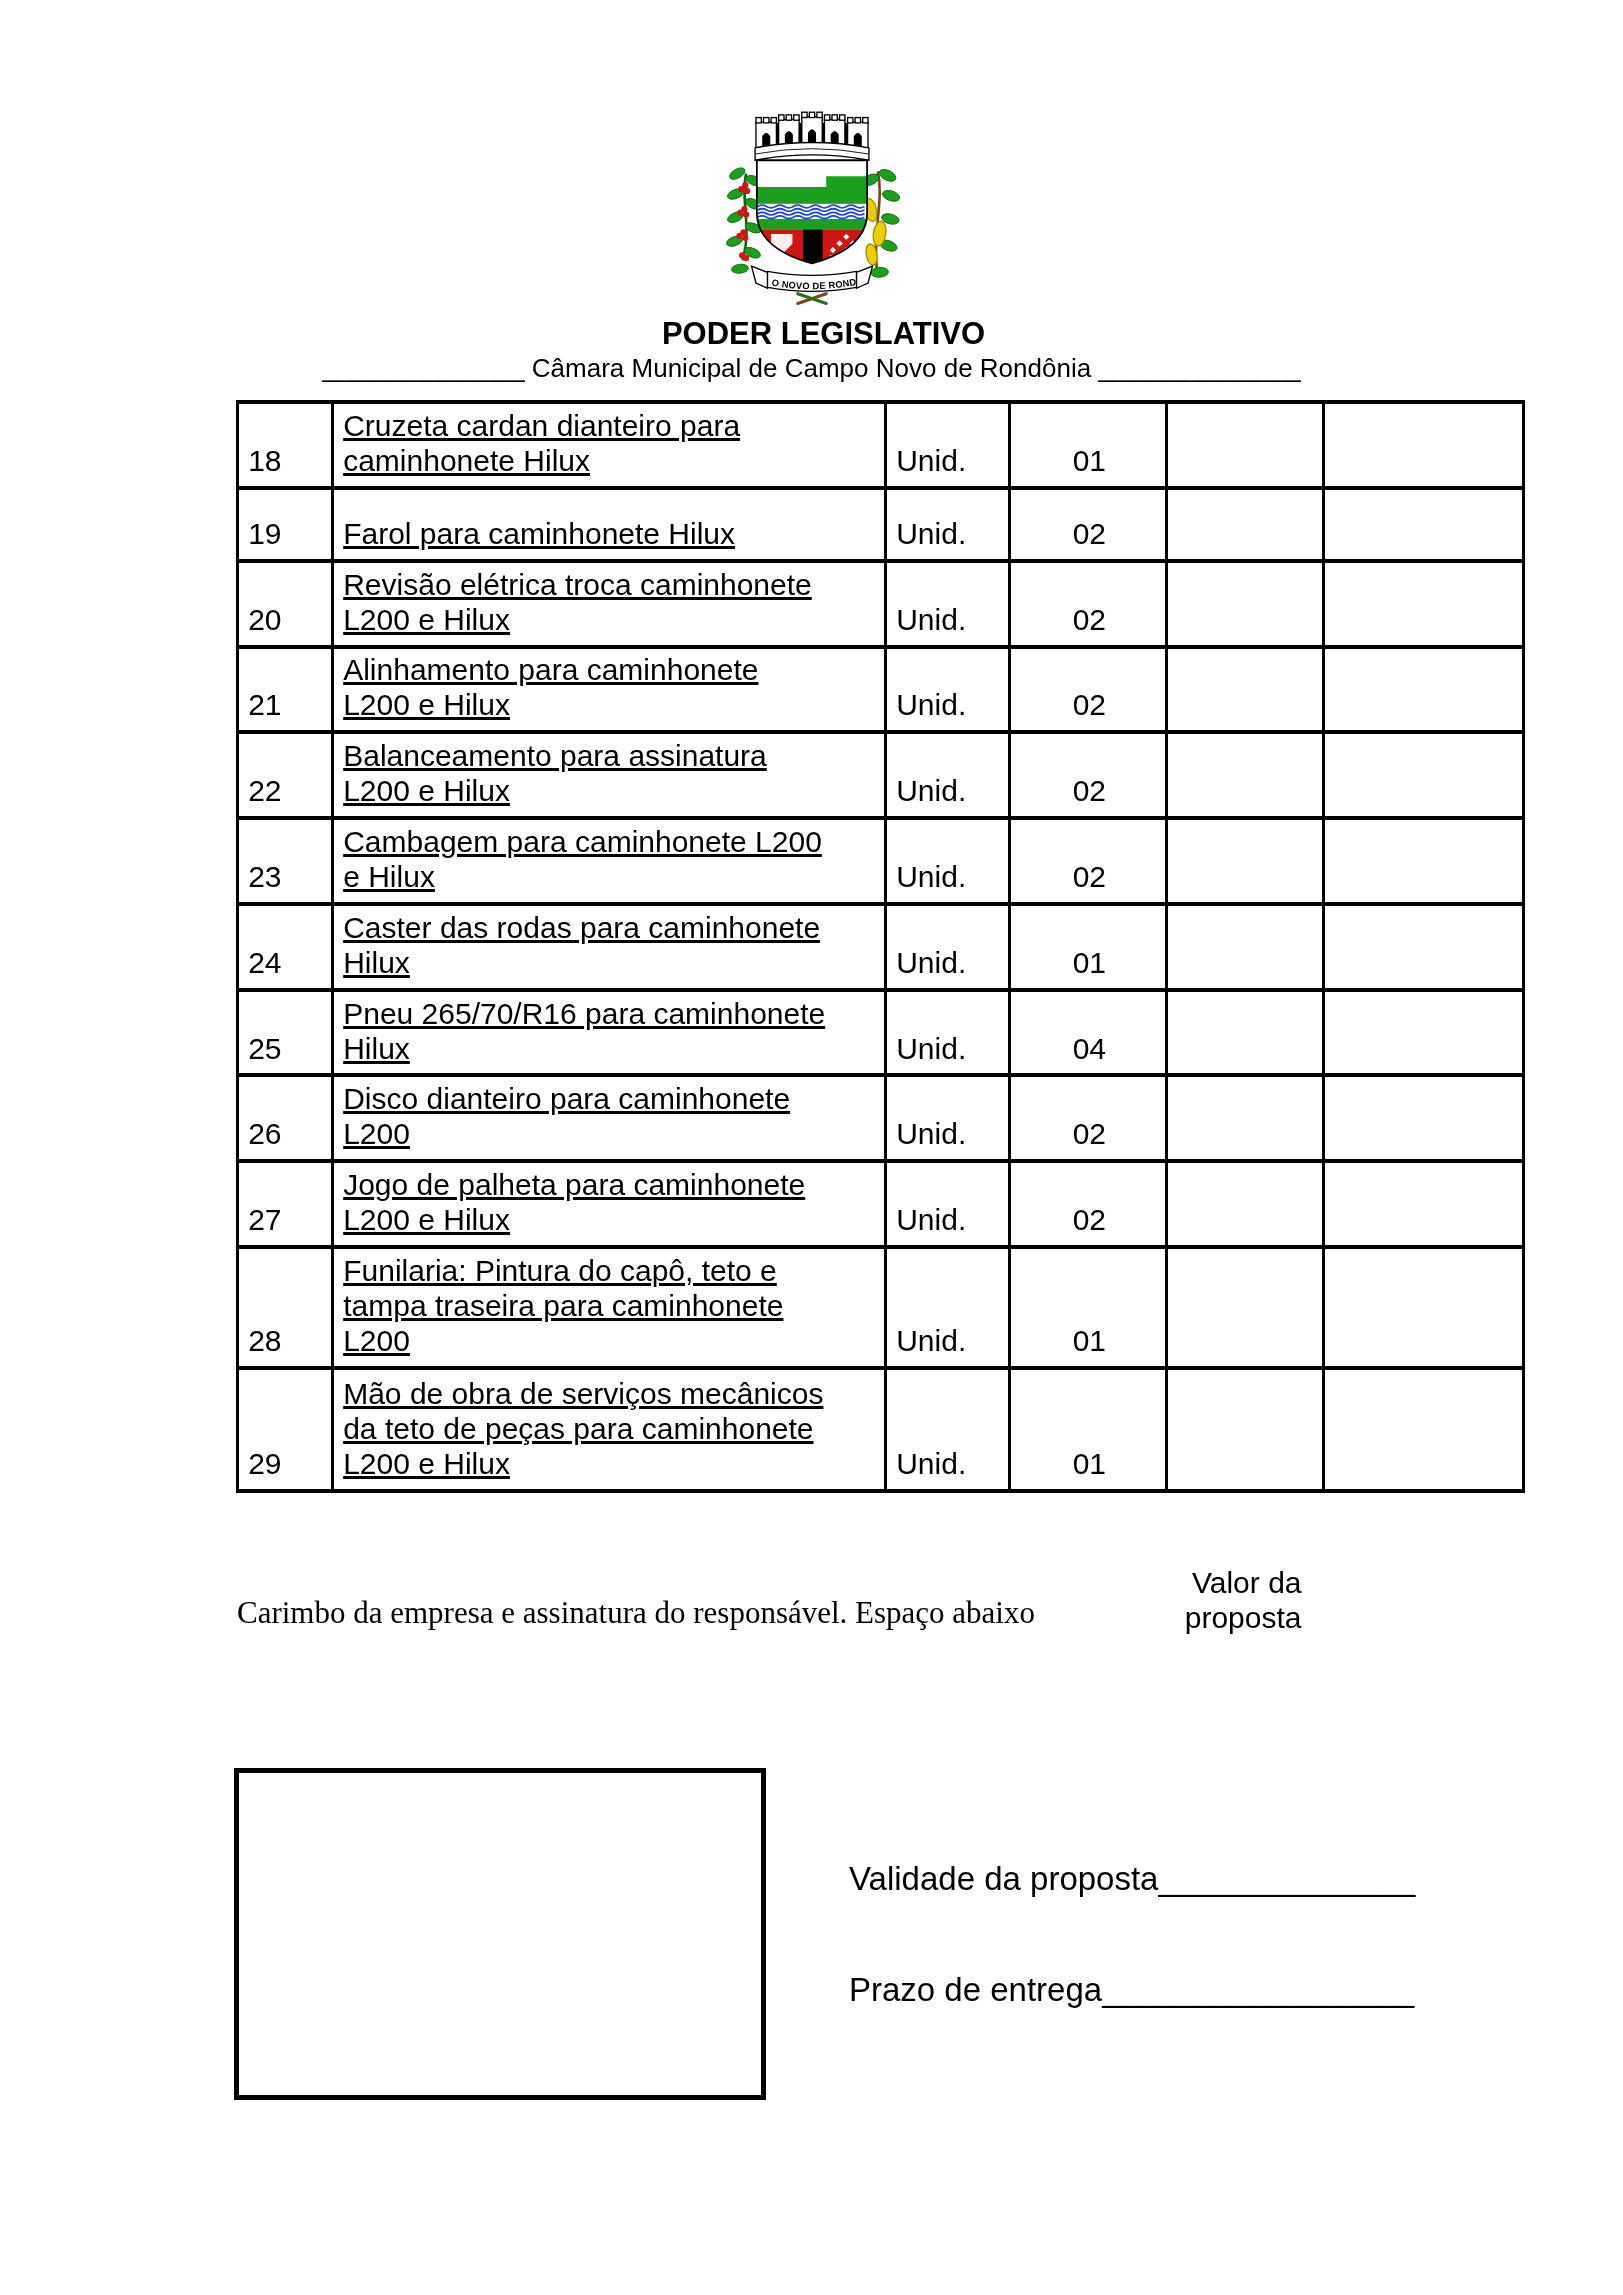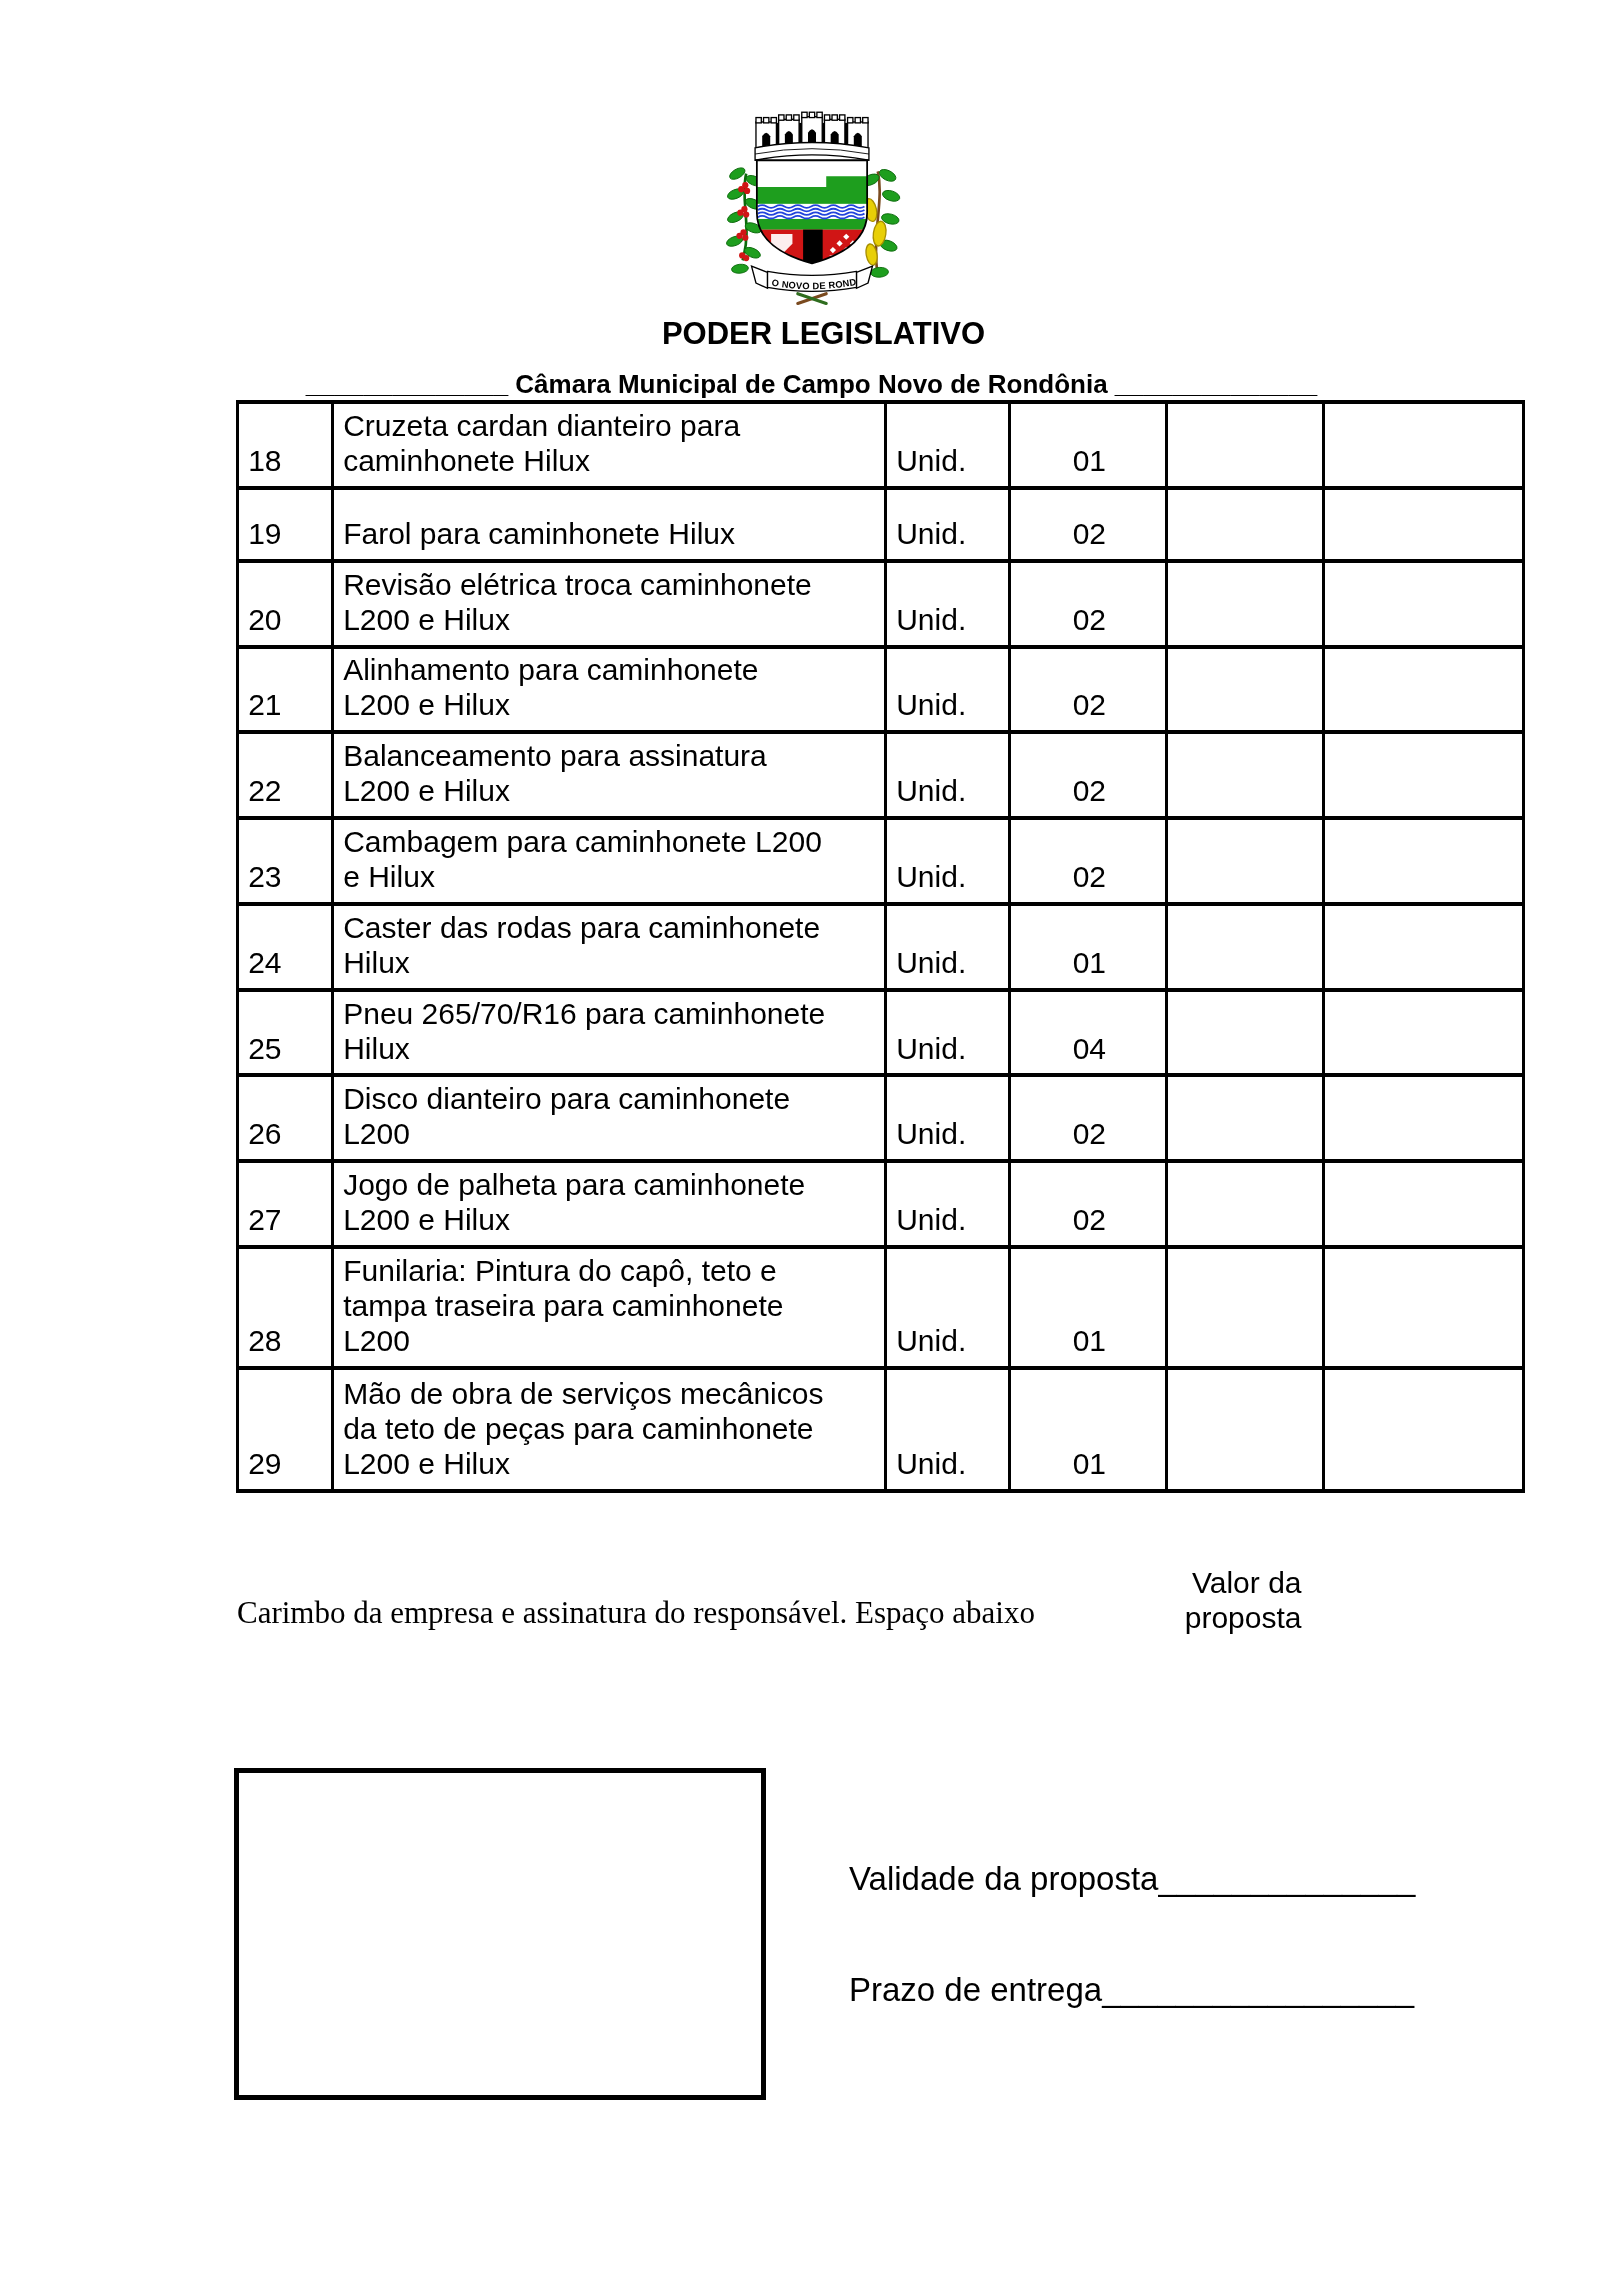--- a/index.html
+++ b/index.html
@@ -25,23 +25,23 @@
   .crest-wrap { line-height: 0; }
   .crest { width: 196px; height: 209px; }
   .header-title {
     margin-top: 9.2px;
     font-size: 31px;
     font-weight: bold;
     letter-spacing: 0px;
     margin-left: 24px;
   }
   .header-subtitle {
-    margin-top: 17px;
+    margin-top: 1px;
     font-size: 26px;
-    font-weight: bold;
+    font-weight: normal;
     white-space: nowrap;
   }
 
   
   .items-table {
     position: absolute;
     left: 236px;
     top: 400px;
     width: 1285px;
     border-collapse: collapse;
@@ -51,21 +51,21 @@
     border: 3.3px solid #000;
     border-top-width: 4.6px;
     border-bottom-width: 4.6px;
     vertical-align: bottom;
     font-size: 30px;
     line-height: 35px;
     padding: 3.9px 6.5px 7.9px 9.2px;
     overflow: hidden;
   }
   .items-table td.c-num  { padding-right: 15.7px; }
-  .items-table td.c-desc { white-space: pre-line; }
+  .items-table td.c-desc { white-space: pre-line; text-decoration: underline; }
   .items-table td.c-qty  { text-align: center; }
 
   
   .items-table tr.valor-row td {
     border: none;
   }
   .items-table td.valor-label {
     text-align: right;
     vertical-align: bottom;
     white-space: pre-line;

